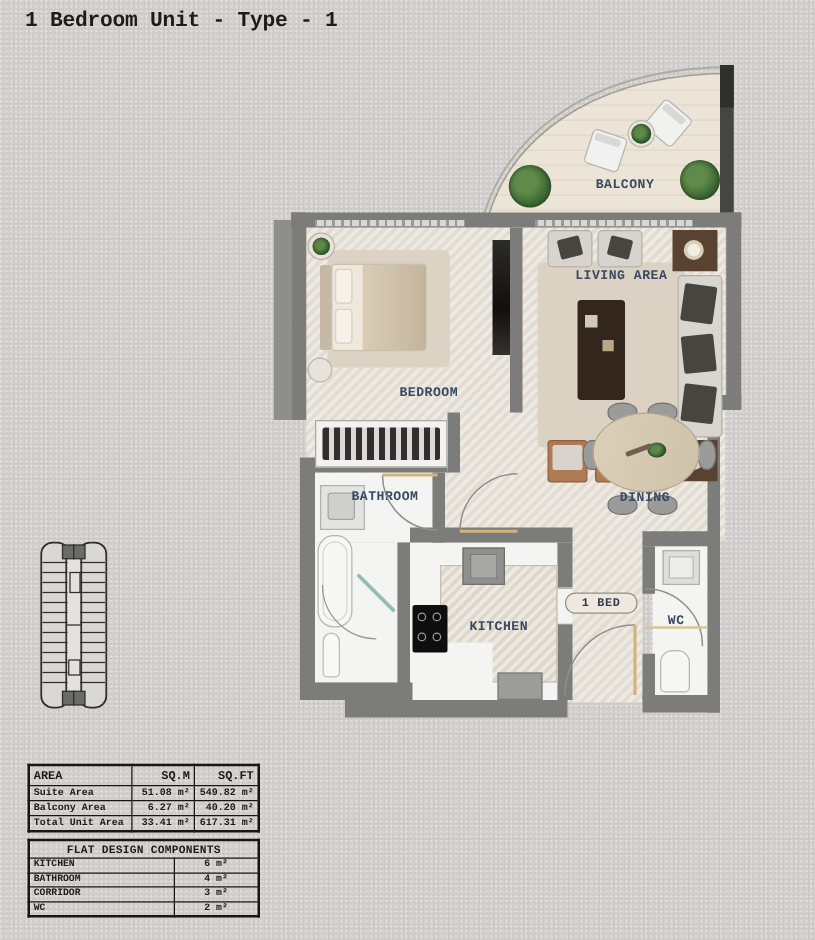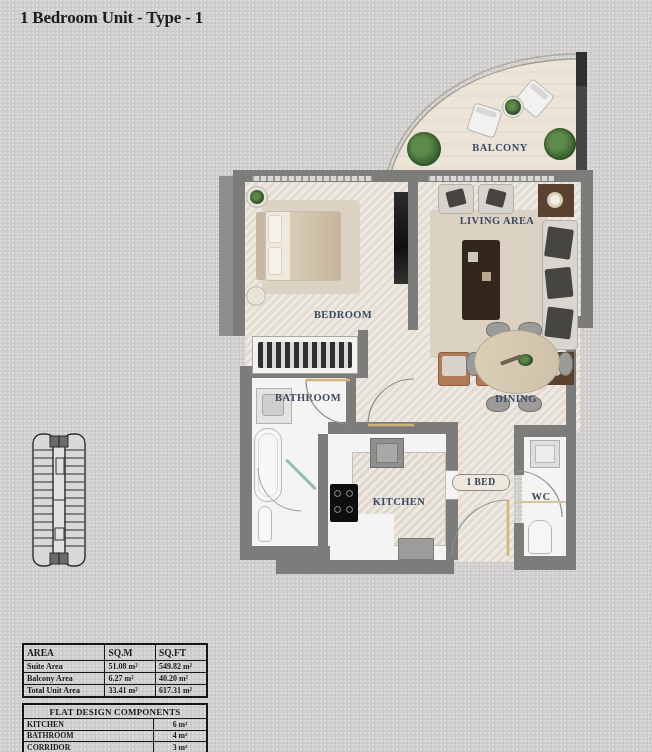--- a/index.html
+++ b/index.html
@@ -3,21 +3,21 @@
 <meta charset="utf-8">
 <style>
   html,body{margin:0;padding:0;}
   .page{
     position:relative;width:652px;height:752px;overflow:hidden;
     background-color:#d3d2d0;
     background-image:
       radial-gradient(circle at 25% 25%, rgba(255,255,255,.28) 0 1px, transparent 1.2px),
       radial-gradient(circle at 70% 60%, rgba(0,0,0,.05) 0 1px, transparent 1.2px);
     background-size:4px 4px,3px 3px;
-    font-family:Liberation Serif, serif;
+    font-family:Liberation Mono, monospace;
   }
   .page-title{
     position:absolute;left:20px;top:8px;
     font-size:17px;font-weight:700;color:#1c1c1a;letter-spacing:-0.2px;
   }
   .wall{position:absolute;background:#7c7c7a;}
   .wall-light{position:absolute;background:#8e8e8c;}
   .floor-beige{
     position:absolute;background-color:#e7e1d8;
     background-image:repeating-linear-gradient(135deg, rgba(255,255,255,.28) 0 3px, rgba(0,0,0,.025) 3px 6px);
@@ -45,25 +45,25 @@
     position:absolute;width:27px;height:27px;background:#f1f1ef;border:1px solid #b5b5b3;border-radius:4px;
   }
   .balc-chair:after{content:"";position:absolute;left:2px;top:2px;width:21px;height:6px;background:#d8d8d6;border-radius:2px;}
   .furn{position:absolute;box-sizing:border-box;}
   .cushion{position:absolute;background:#46453f;border-radius:2px;}
   .lamp-table{position:absolute;width:36px;height:33px;background:#5a4231;}
   .lamp-table:after{content:"";position:absolute;left:9px;top:8px;width:16px;height:16px;border-radius:50%;
     background:#f2eee2;border:3px solid #d9cfb9;box-sizing:border-box;}
   .din-chair{position:absolute;background:#9b9b99;border:1px solid #71716f;border-radius:45%;}
   
-  table{border-collapse:collapse;position:absolute;background:transparent;margin-top:32px;}
+  table{border-collapse:collapse;position:absolute;background:transparent;}
   .data-table{left:22px;top:611px;width:186px;border:2px solid #161616;}
   .data-table th,.data-table td{border:1px solid #161616;color:#1b1b1b;font-weight:700;padding:0 3px;}
   .data-table th{font-size:9.5px;height:15px;text-align:left;}
-  .data-table th.num,.data-table td.num{text-align:left;}
+  .data-table th.num,.data-table td.num{text-align:right;}
   .data-table td{font-size:8px;height:11px;}
   .comp-table{left:22px;top:671px;width:186px;border:2px solid #161616;}
   .comp-table th,.comp-table td{border:1px solid #161616;color:#1b1b1b;font-weight:700;padding:0 3px;}
   .comp-table th{font-size:9px;height:13px;text-align:center;letter-spacing:.2px;}
   .comp-table td{font-size:7.8px;height:10.5px;}
   .comp-table td.num{text-align:center;}
   svg{position:absolute;overflow:visible;}
 </style>
 </head>
 <body>

